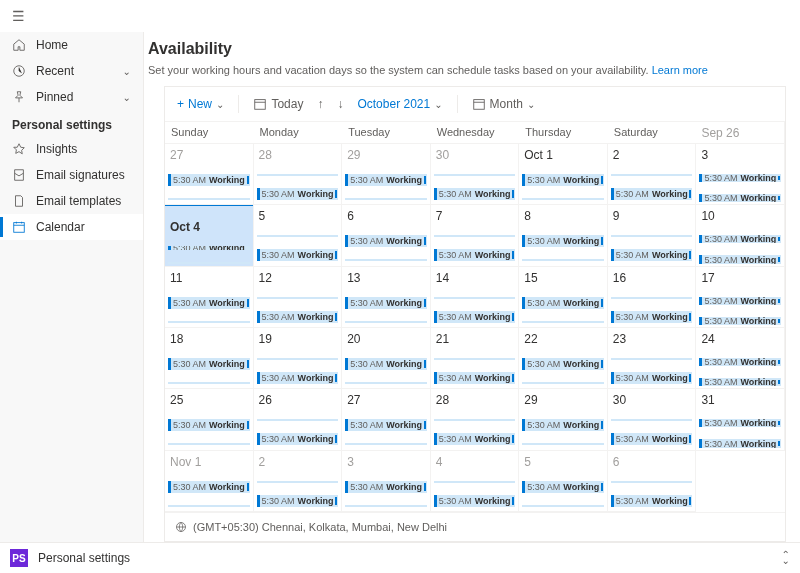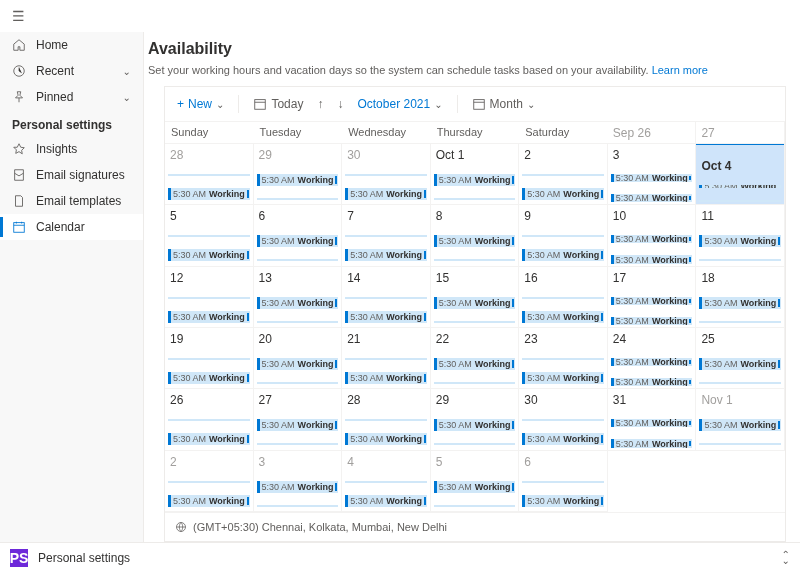--- a/index.html
+++ b/index.html
@@ -33,21 +33,21 @@
 .today{background:#cfe4fa}
 .today .daynum{font-weight:600;color:#323130}
 .today-bar{height:3px;background:#0078d4;margin:-4px -3px 2px -3px}
 .ev{background:#d0e7f8;border-left:3px solid #0078d4;font-size:9px;color:#323130;display:flex;align-items:center;gap:3px;padding:1px 2px;white-space:nowrap;overflow:hidden;position:relative}
 .ev .t{color:#605e5c}
 .ev .w{font-weight:600}
 .ev .handle{position:absolute;right:1px;top:2px;bottom:2px;width:2px;background:#0078d4}
 .ev.cont{border-left:none}
 .footer-tz{padding:8px 10px;font-size:11px;color:#605e5c;display:flex;align-items:center;gap:6px;border-top:1px solid #f3f2f1}
 .bottom-bar{display:flex;align-items:center;gap:10px;padding:6px 10px;border-top:1px solid #edebe9;background:#fff}
-.ps-badge{width:18px;height:18px;background:#6d28d9;color:#fff;font-size:14px;font-weight:600;display:flex;align-items:center;justify-content:center}
+.ps-badge{width:18px;height:18px;background:#6d28d9;color:#fff;font-size:10px;font-weight:600;display:flex;align-items:center;justify-content:center}
 .bb-label{font-size:12px;flex:1}
 .bb-chev{font-size:10px;color:#605e5c;display:flex;flex-direction:column;line-height:6px}
 svg{display:block}
 </style>
 </head>
 <body>
 
 <div class="hamburger">☰</div>
 
 <div class="main-area">
@@ -156,20 +156,21 @@
                 <path stroke="currentColor" d="M2 6h12"></path>
               </svg>
           </span>
           <span>Month</span>
           <span class="chev">⌄</span>
         </div>
       </div>
 
       <div class="grid" id="grid">
           <div class="dow">Sunday</div>
+          <div class="dow">Monday</div>
           <div class="dow">Tuesday</div>
           <div class="dow">Wednesday</div>
           <div class="dow">Thursday</div>
           <div class="dow">Saturday</div>
           <div class="cell">
             <div class="daynum dim">Sep 26</div>
             <div class="ev">
               <span class="t">5:30 AM</span>
               <span class="w">Working</span>
               <span class="handle"></span>

